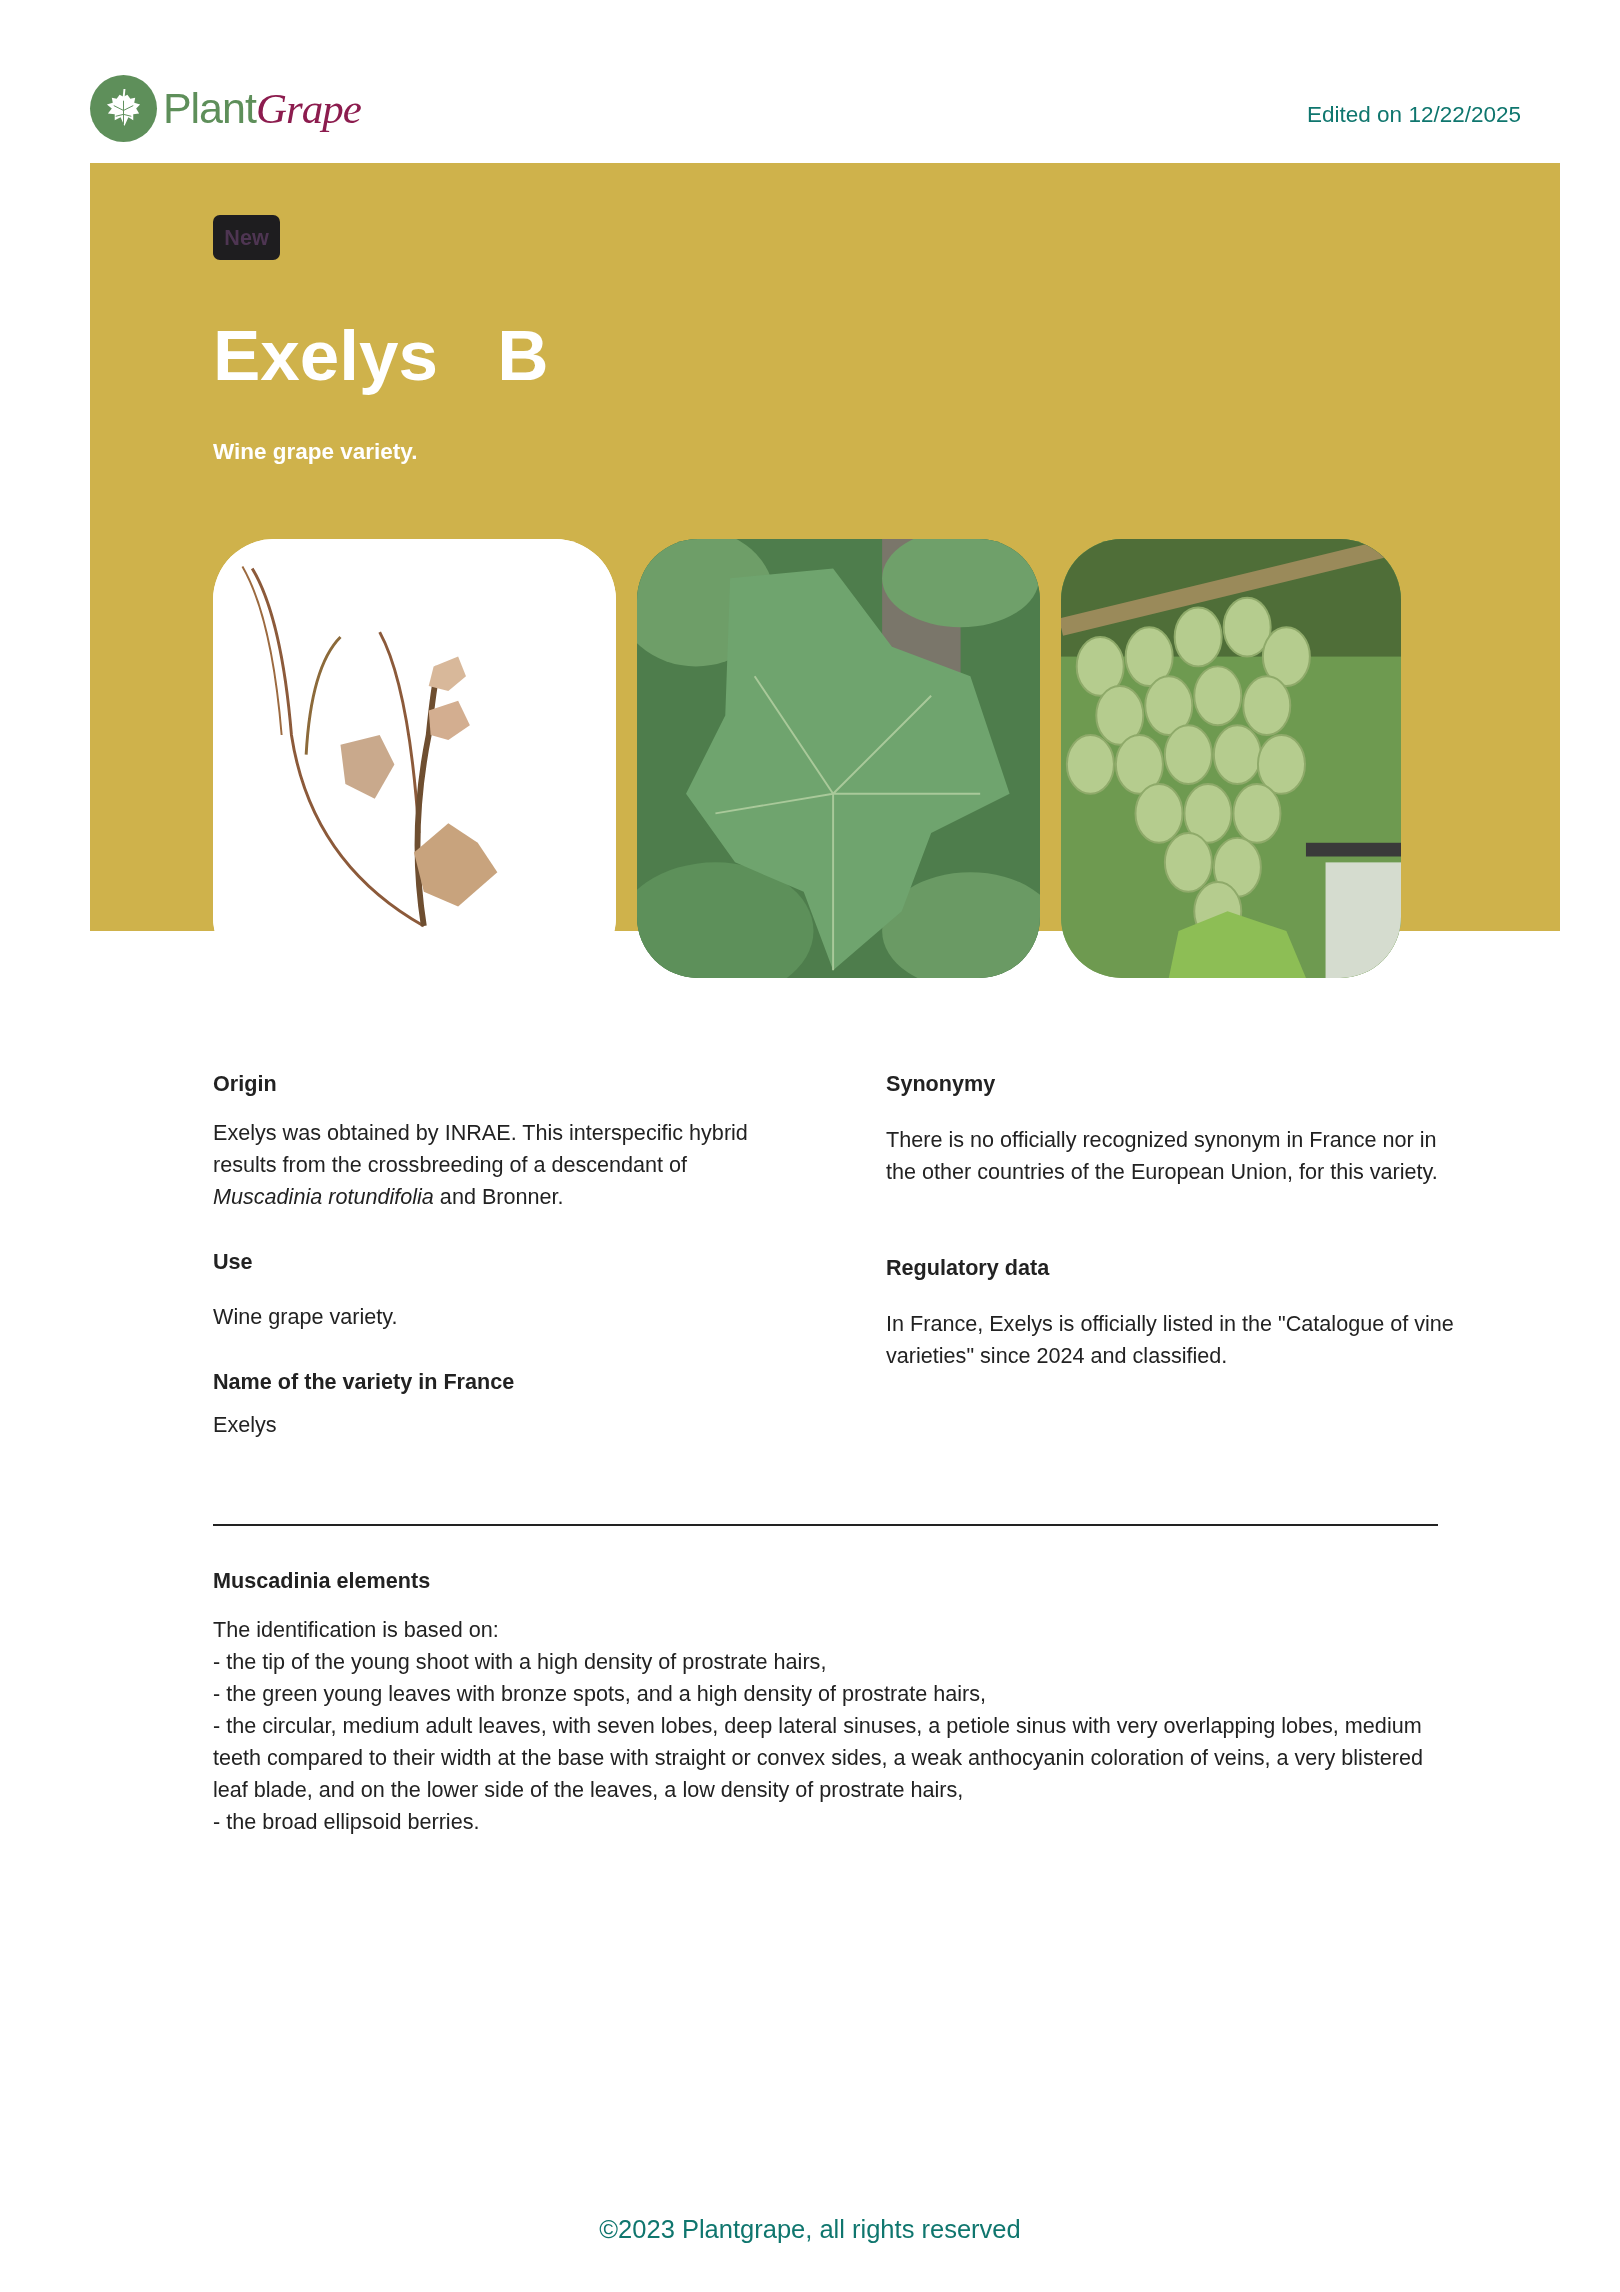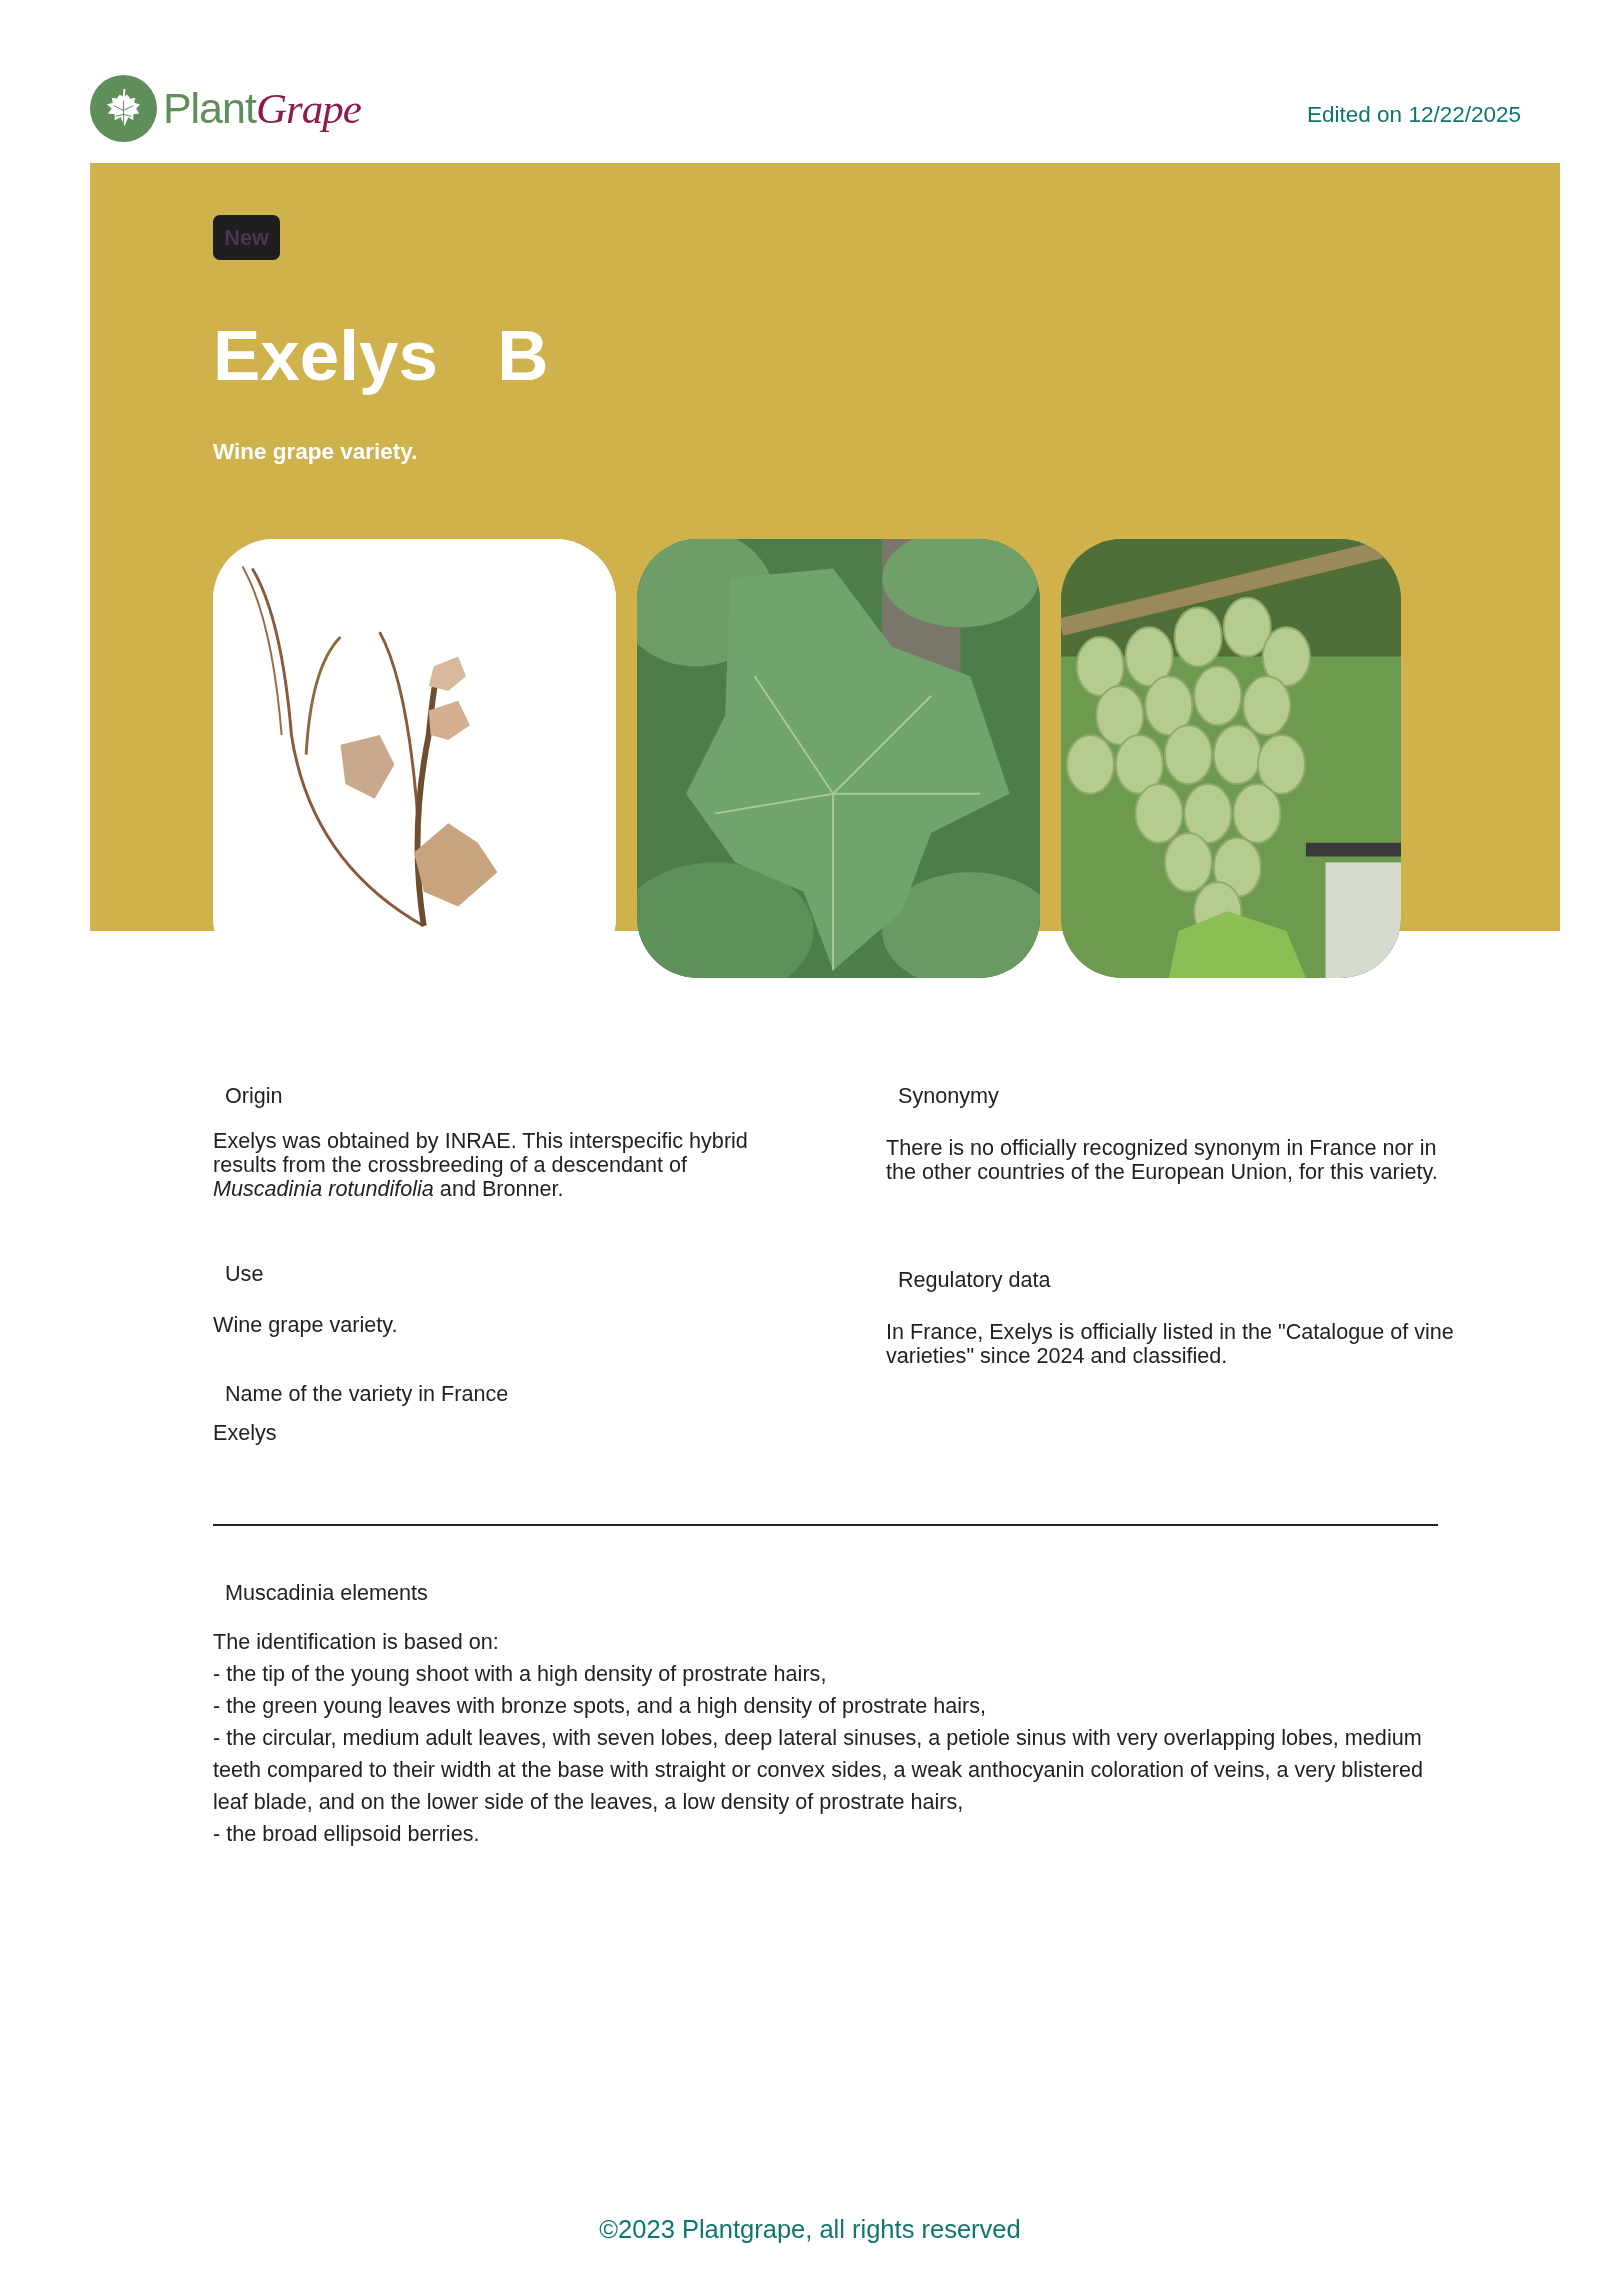--- a/index.html
+++ b/index.html
@@ -37,22 +37,22 @@
     position: absolute; top: 376px; height: 439px; border-radius: 61px; overflow: hidden;
   }
   .photo svg { display: block; width: 100%; height: 100%; }
   .photo-1 { left: 123px; width: 403px; background: #ffffff; }
   .photo-2 { left: 547px; width: 403px; background: #5F8F5E; }
   .photo-3 { left: 971px; width: 340px; background: #7EA55C; }
 
   .col { position: absolute; width: 549px; }
   .col-left { left: 213px; top: 1071px; }
   .col-right { left: 886px; top: 1071px; width: 568px; }
-  h3 { margin: 12px; font-size: 21.6px; font-weight: normal; color: #222; }
-  p { margin: 0; font-size: 21.6px; line-height: 24px; color: #222; }
+  h3 { margin: 0; font-size: 21.6px; font-weight: bold; color: #222; }
+  p { margin: 0; font-size: 21.6px; line-height: 32px; color: #222; }
   .sec { position: absolute; left: 0; }
 
   .divider { position: absolute; left: 213px; top: 1524px; width: 1225px; height: 2px; background: #222; }
   .desc { position: absolute; left: 213px; top: 1568px; width: 1235px; }
   .desc p { line-height: 32px; }
   .footer {
     position: absolute; left: 0; right: 0; top: 2215px; text-align: center; font-size: 25.5px; color: #0f766e;
   }
 </style>
 </head>

